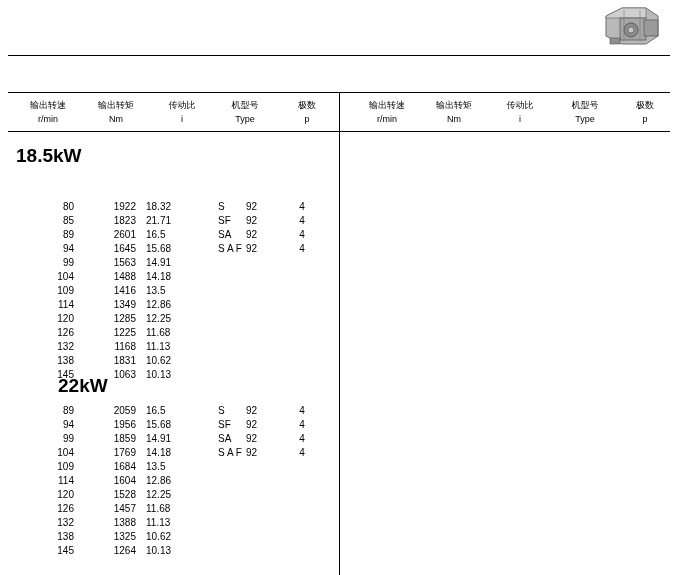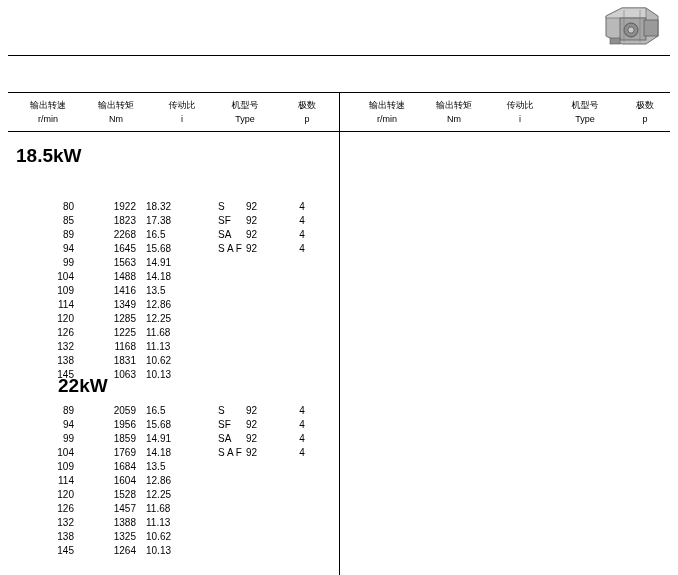--- a/index.html
+++ b/index.html
@@ -183,28 +183,28 @@
         <td class="c-speed">80</td>
         <td class="c-torque">1922</td>
         <td class="c-ratio">18.32</td>
         <td class="c-type1">S</td>
         <td class="c-type2">92</td>
         <td class="c-poles">4</td>
       </tr>
       <tr>
         <td class="c-speed">85</td>
         <td class="c-torque">1823</td>
-        <td class="c-ratio">17.38</td>
+        <td class="c-ratio">21.71</td>
         <td class="c-type1">SF</td>
         <td class="c-type2">92</td>
         <td class="c-poles">4</td>
       </tr>
       <tr>
         <td class="c-speed">89</td>
-        <td class="c-torque">2268</td>
+        <td class="c-torque">2601</td>
         <td class="c-ratio">16.5</td>
         <td class="c-type1">SA</td>
         <td class="c-type2">92</td>
         <td class="c-poles">4</td>
       </tr>
       <tr>
         <td class="c-speed">94</td>
         <td class="c-torque">1645</td>
         <td class="c-ratio">15.68</td>
         <td class="c-type1">S A F</td>

